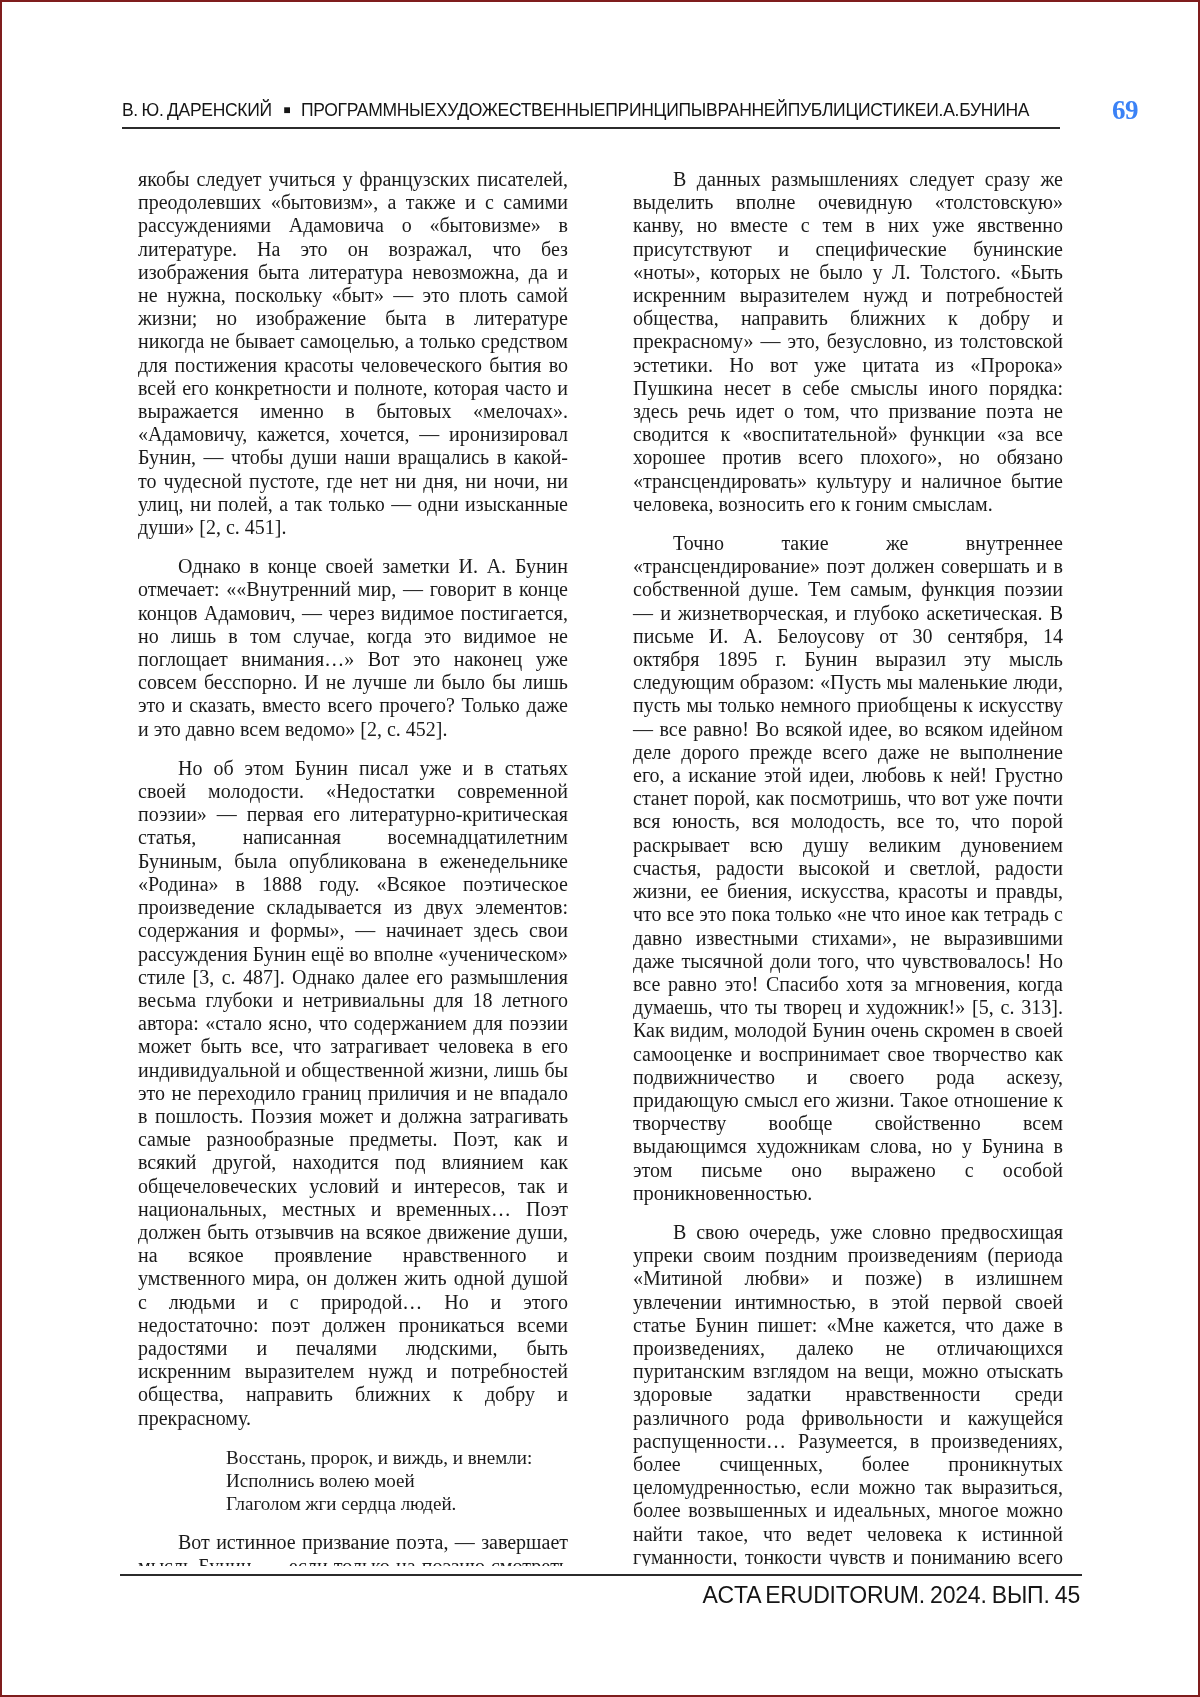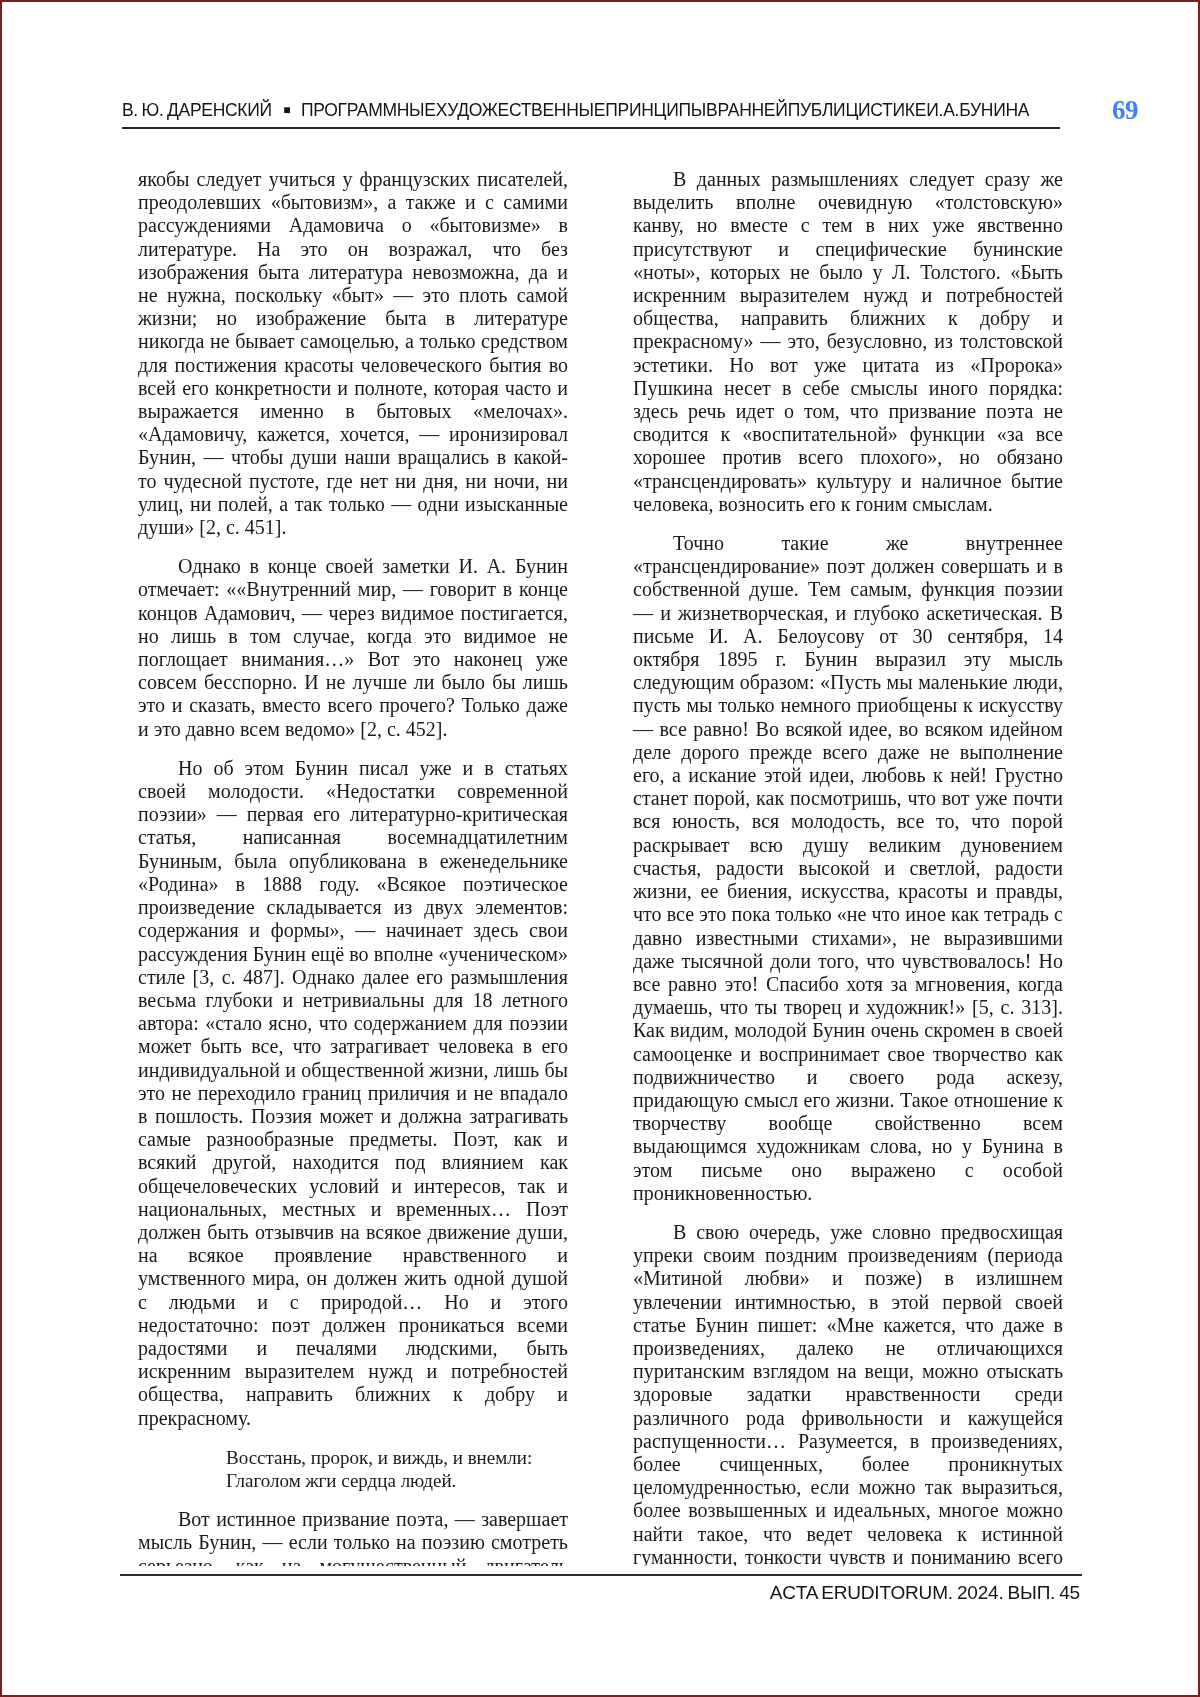--- a/index.html
+++ b/index.html
@@ -99,21 +99,21 @@
     height: 2px;
     background: #2b2b2b;
   }
   .journal-footer {
     position: absolute;
     top: 1580px;
     left: 120px;
     width: 958px;
     text-align: right;
     font-family: "Liberation Sans", sans-serif;
-    font-size: 19px;
+    font-size: 23px;
     font-weight: 500;
     letter-spacing: -0.2px;
     word-spacing: -1px;
     color: #151515;
   }
 </style>
 </head>
 <body>
 
 <div class="page">
@@ -127,20 +127,21 @@
   <div class="head-rule"></div>
 
   <div class="body-columns">
 
     <section class="col">
       <p class="para no-indent">якобы следует учиться у французских писателей, преодолевших «бытовизм», а также и с самими рассуждениями Адамовича о «бытовизме» в литературе. На это он возражал, что без изображения быта литература невозможна, да и не нужна, поскольку «быт» — это плоть самой жизни; но изображение быта в литературе никогда не бывает самоцелью, а только средством для постижения красоты человеческого бытия во всей его конкретности и полноте, которая часто и выражается именно в бытовых «мелочах». «Адамовичу, кажется, хочется, — иронизировал Бунин, — чтобы души наши вращались в какой-то чудесной пустоте, где нет ни дня, ни ночи, ни улиц, ни полей, а так только — одни изысканные души» [2, с. 451].</p>
       <p class="para">Однако в конце своей заметки И. А. Бунин отмечает: ««Внутренний мир, — говорит в конце концов Адамович, — через видимое постигается, но лишь в том случае, когда это видимое не поглощает внимания…» Вот это наконец уже совсем бесспорно. И не лучше ли было бы лишь это и сказать, вместо всего прочего? Только даже и это давно всем ведомо» [2, с. 452].</p>
       <p class="para">Но об этом Бунин писал уже и в статьях своей молодости. «Недостатки современной поэзии» — первая его литературно-критическая статья, написанная восемнадцатилетним Буниным, была опубликована в еженедельнике «Родина» в 1888 году. «Всякое поэтическое произведение складывается из двух элементов: содержания и формы», — начинает здесь свои рассуждения Бунин ещё во вполне «ученическом» стиле [3, с. 487]. Однако далее его размышления весьма глубоки и нетривиальны для 18 летного автора: «стало ясно, что содержанием для поэзии может быть все, что затрагивает человека в его индивидуальной и общественной жизни, лишь бы это не переходило границ приличия и не впадало в пошлость. Поэзия может и должна затрагивать самые разнообразные предметы. Поэт, как и всякий другой, находится под влиянием как общечеловеческих условий и интересов, так и национальных, местных и временных… Поэт должен быть отзывчив на всякое движение души, на всякое проявление нравственного и умственного мира, он должен жить одной душой с людьми и с природой… Но и этого недостаточно: поэт должен проникаться всеми радостями и печалями людскими, быть искренним выразителем нужд и потребностей общества, направить ближних к добру и прекрасному.</p>
       <div class="poem">
         <div class="poem-line">Восстань, пророк, и виждь, и внемли:</div>
+        <div class="poem-line">Исполнись волею моей</div>
         <div class="poem-line">Глаголом жги сердца людей.</div>
       </div>
       <p class="para">Вот истинное призвание поэта, — завершает мысль Бунин, — если только на поэзию смотреть серьезно, как на могущественный двигатель цивилизации и нравственного совершенствования людей» [3, с. 488–489].</p>
     </section>
 
     <section class="col">
       <p class="para">В данных размышлениях следует сразу же выделить вполне очевидную «толстовскую» канву, но вместе с тем в них уже явственно присутствуют и специфические бунинские «ноты», которых не было у Л. Толстого. «Быть искренним выразителем нужд и потребностей общества, направить ближних к добру и прекрасному» — это, безусловно, из толстовской эстетики. Но вот уже цитата из «Пророка» Пушкина несет в себе смыслы иного порядка: здесь речь идет о том, что призвание поэта не сводится к «воспитательной» функции «за все хорошее против всего плохого», но обязано «трансцендировать» культуру и наличное бытие человека, возносить его к гоним смыслам.</p>
       <p class="para">Точно такие же внутреннее «трансцендирование» поэт должен совершать и в собственной душе. Тем самым, функция поэзии — и жизнетворческая, и глубоко аскетическая. В письме И. А. Белоусову от 30 сентября, 14 октября 1895 г. Бунин выразил эту мысль следующим образом: «Пусть мы маленькие люди, пусть мы только немного приобщены к искусству — все равно! Во всякой идее, во всяком идейном деле дорого прежде всего даже не выполнение его, а искание этой идеи, любовь к ней! Грустно станет порой, как посмотришь, что вот уже почти вся юность, вся молодость, все то, что порой раскрывает всю душу великим дуновением счастья, радости высокой и светлой, радости жизни, ее биения, искусства, красоты и правды, что все это пока только «не что иное как тетрадь с давно известными стихами», не выразившими даже тысячной доли того, что чувствовалось! Но все равно это! Спасибо хотя за мгновения, когда думаешь, что ты творец и художник!» [5, с. 313]. Как видим, молодой Бунин очень скромен в своей самооценке и воспринимает свое творчество как подвижничество и своего рода аскезу, придающую смысл его жизни. Такое отношение к творчеству вообще свойственно всем выдающимся художникам слова, но у Бунина в этом письме оно выражено с особой проникновенностью.</p>
       <p class="para">В свою очередь, уже словно предвосхищая упреки своим поздним произведениям (периода «Митиной любви» и позже) в излишнем увлечении интимностью, в этой первой своей статье Бунин пишет: «Мне кажется, что даже в произведениях, далеко не отличающихся пуританским взглядом на вещи, можно отыскать здоровые задатки нравственности среди различного рода фривольности и кажущейся распущенности… Разумеется, в произведениях, более счищенных, более проникнутых целомудренностью, если можно так выразиться, более возвышенных и идеальных, многое можно найти такое, что ведет человека к истинной гуманности, тонкости чувств и пониманию всего прекрасного. Наполнение же поэтических произведений любовными темами потому кажется злоупотреблением их, что к ним многие поэты относятся чисто шаблонным образом, при полном отсутствии искренности, а это уже относится к исполнению, а не содержанию, и это можно сделать с какой угод-</p>
     </section>

